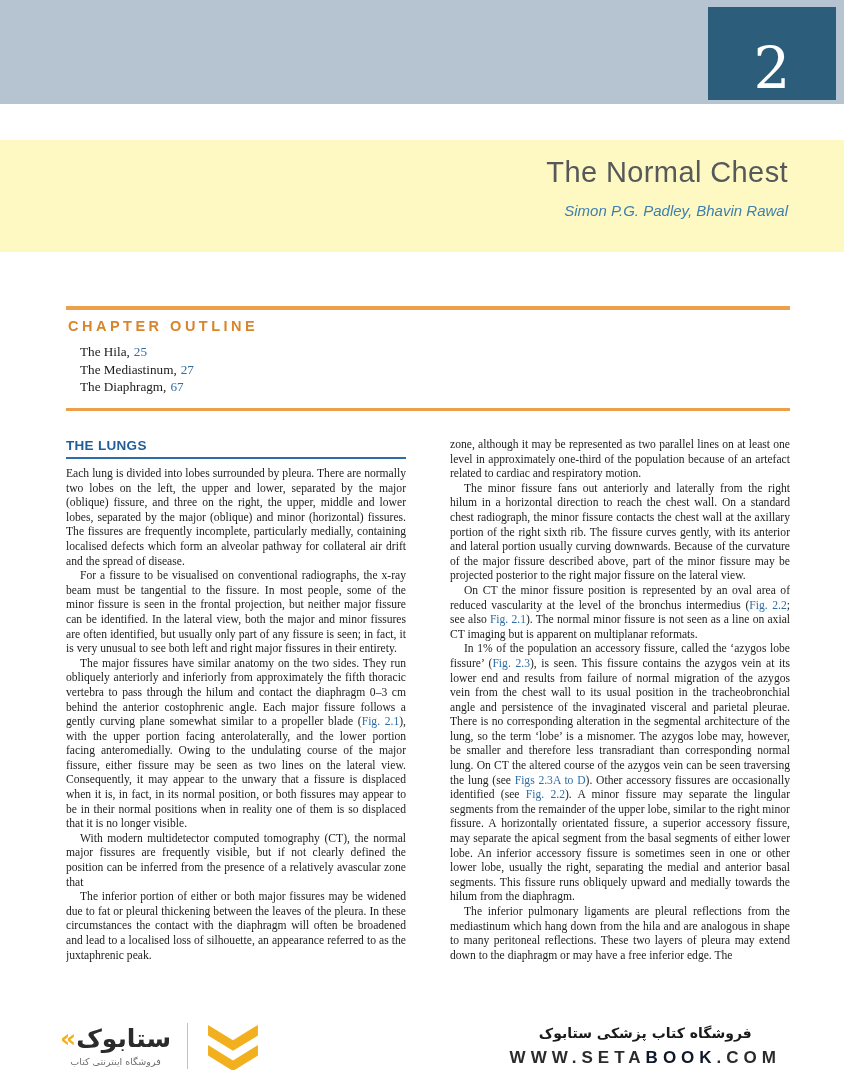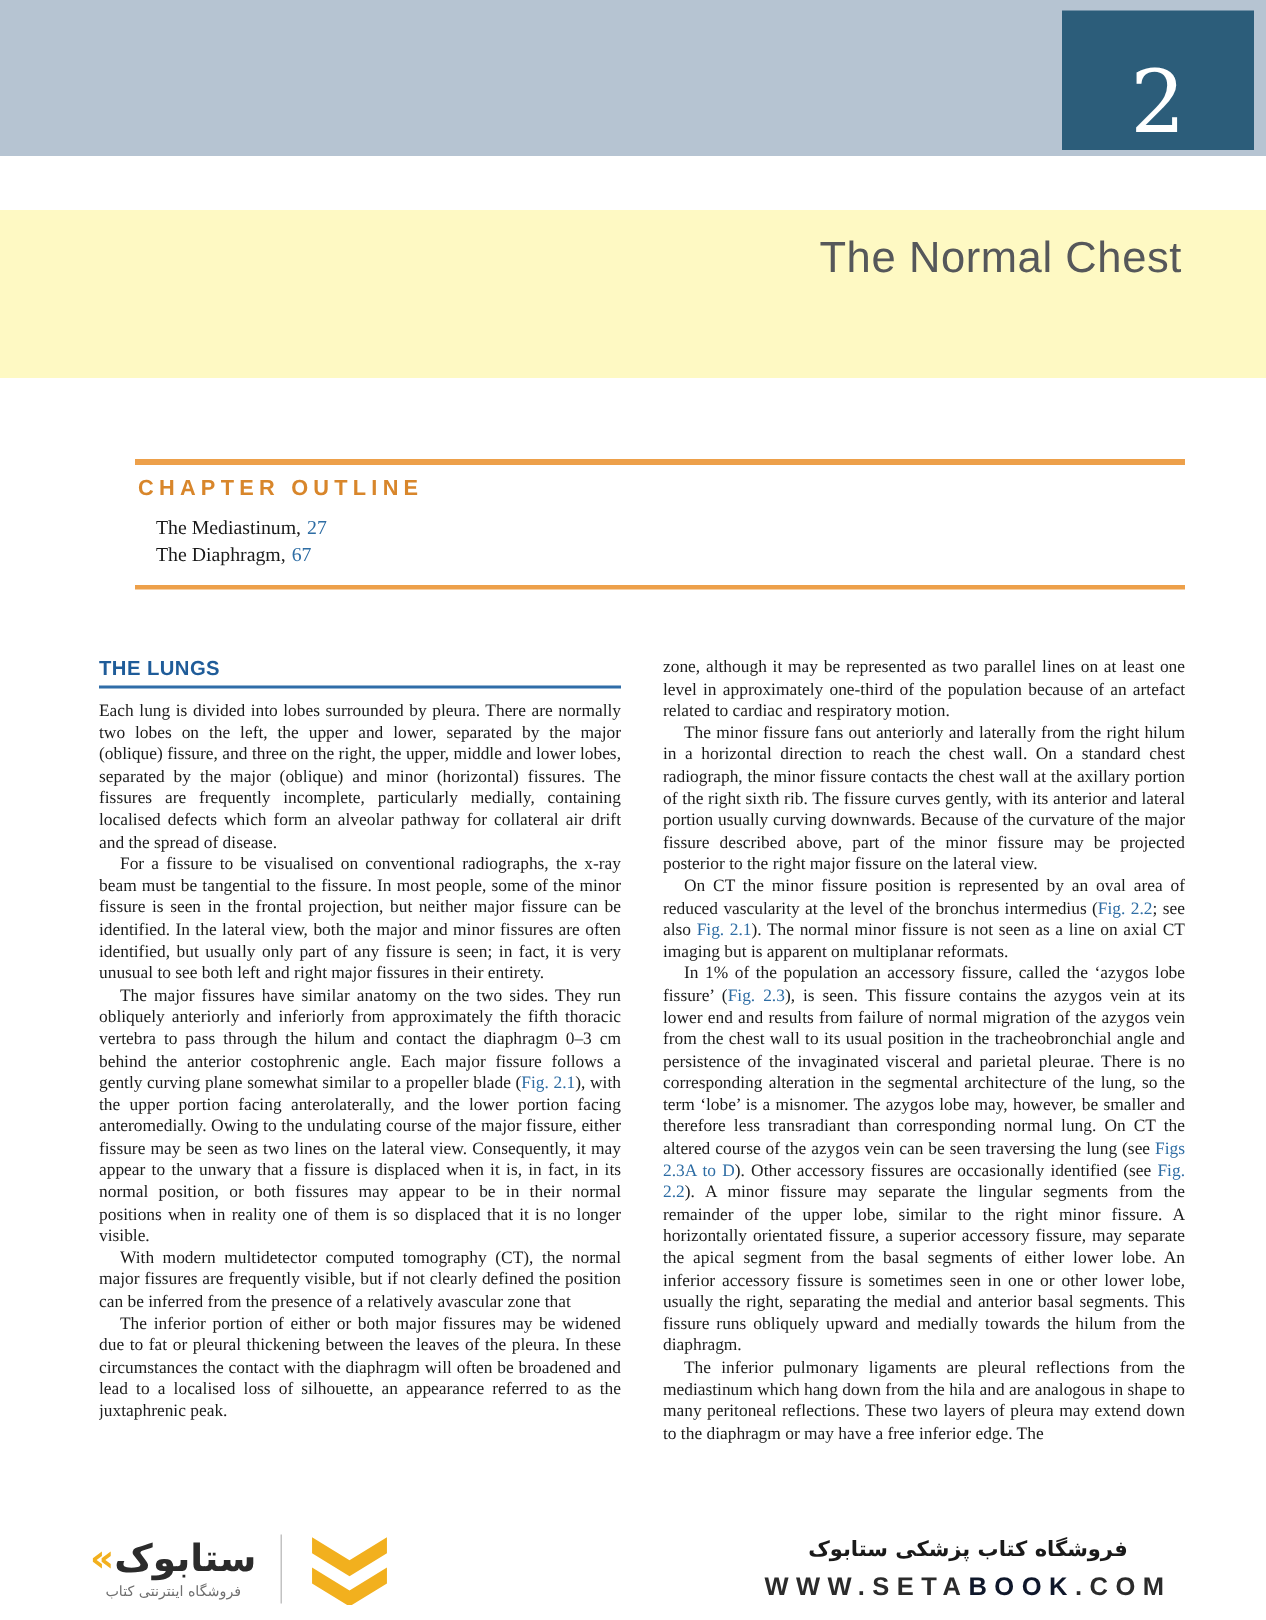--- a/index.html
+++ b/index.html
@@ -59,21 +59,21 @@
     font-family: "Liberation Sans", sans-serif;
     font-style: italic;
     font-size: 15px;
     color: #3e7fae;
     margin-top: 13px;
   }
 
   
   .outline {
     position: absolute;
-    top: 306px; left: 66px; right: 54px; margin-left: 24px;
+    top: 306px; left: 66px; right: 54px;
   }
   .outline-rule-top { height: 4px; background: #eda04a; }
   .outline-heading {
     font-family: "Liberation Sans", sans-serif;
     font-weight: bold;
     font-size: 14.5px;
     letter-spacing: 3.5px;
     color: #d8862b;
     margin: 8px 0 9px 2px;
   }
@@ -87,21 +87,21 @@
   }
   .outline-page { color: #2e6da4; margin-left: 4px; }
   .outline-rule-bottom { height: 3px; background: #eda04a; margin-top: 12px; }
 
   
   .content {
     position: absolute;
     top: 438px; left: 66px; right: 54px;
     height: 572px;
     display: flex;
-    gap: 28px;
+    gap: 44px;
     overflow: hidden;
   }
   .col { width: 348px; }
   .section-heading {
     font-family: "Liberation Sans", sans-serif;
     font-weight: bold;
     font-size: 13.5px;
     letter-spacing: 0.3px;
     color: #1f5c99;
     margin: 0 0 4px 0;
@@ -175,27 +175,31 @@
 
 <div class="page">
 
   <div class="band"></div>
   <div class="chapter-box">
     <div class="num">2</div>
   </div>
 
   <div class="title-panel">
     <h1 class="page-title">The Normal Chest</h1>
+    <div class="authors">Simon P.G. Padley, Bhavin Rawal</div>
   </div>
 
   <div class="outline">
     <div class="outline-rule-top"></div>
     <div class="outline-heading">CHAPTER OUTLINE</div>
     <div class="outline-cols">
       <div class="outline-col">
+        <div class="outline-item">
+          <span>The Hila,</span><span class="outline-page">25</span>
+        </div>
         <div class="outline-item">
           <span>The Mediastinum,</span><span class="outline-page">27</span>
         </div>
         <div class="outline-item">
           <span>The Diaphragm,</span><span class="outline-page">67</span>
         </div>
       </div>
     </div>
     <div class="outline-rule-bottom"></div>
   </div>

